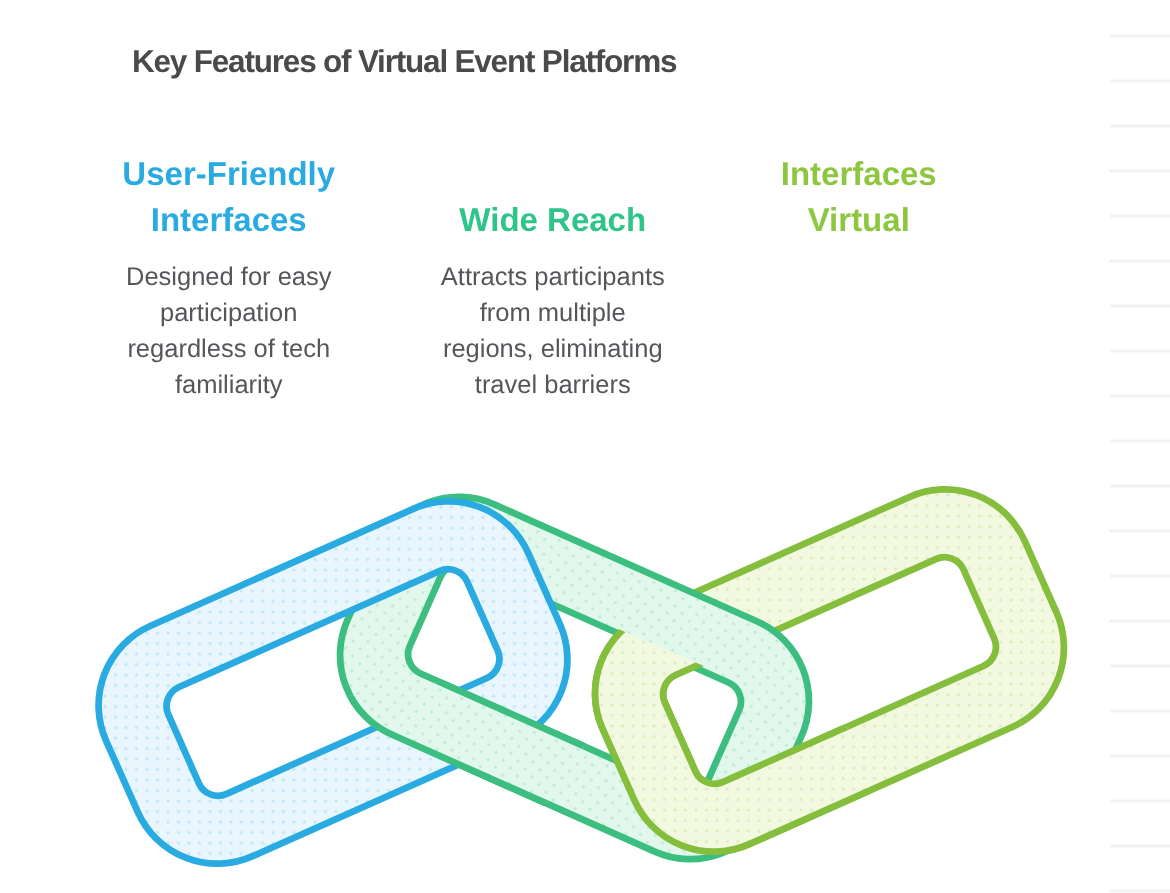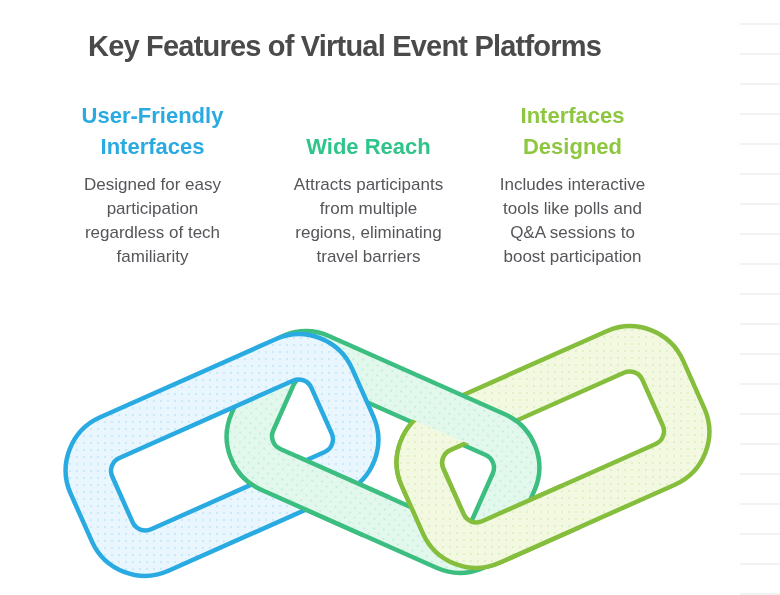--- a/index.html
+++ b/index.html
@@ -6,21 +6,21 @@
   .page{
     position:relative;
     width:780px;height:595px;
     background:#ffffff;
     overflow:hidden;
     font-family:"Liberation Sans", sans-serif;
   }
   .page-title{
     position:absolute;
     left:88px;top:30px;
-    font-size:29px;
+    font-size:21px;
     font-weight:bold;
     letter-spacing:-0.8px;
     white-space:nowrap;
   }
   .col{
     position:absolute;
     top:100px;
     width:225px;
     text-align:center;
   }
@@ -78,27 +78,21 @@
       <div>Attracts participants</div>
       <div>from multiple</div>
       <div>regions, eliminating</div>
       <div>travel barriers</div>
     </div>
   </div>
 
   <div class="col col-3">
     <div class="col-heading" style="color: rgb(141, 198, 63);">
       <div>Interfaces</div>
-      <div>Designed</div>
-    </div>
-    <div class="col-body" style="color: rgb(85, 86, 90);">
-      <div>Includes interactive</div>
-      <div>tools like polls and</div>
-      <div>Q&amp;A sessions to</div>
-      <div>boost participation</div>
+      <div>Virtual</div>
     </div>
   </div>
 
   <div class="ruled-lines">
       <div class="rline" style="top: 23px; background: rgb(242, 242, 242);"></div>
       <div class="rline" style="top: 53px; background: rgb(242, 242, 242);"></div>
       <div class="rline" style="top: 83px; background: rgb(242, 242, 242);"></div>
       <div class="rline" style="top: 113px; background: rgb(242, 242, 242);"></div>
       <div class="rline" style="top: 143px; background: rgb(242, 242, 242);"></div>
       <div class="rline" style="top: 173px; background: rgb(242, 242, 242);"></div>

